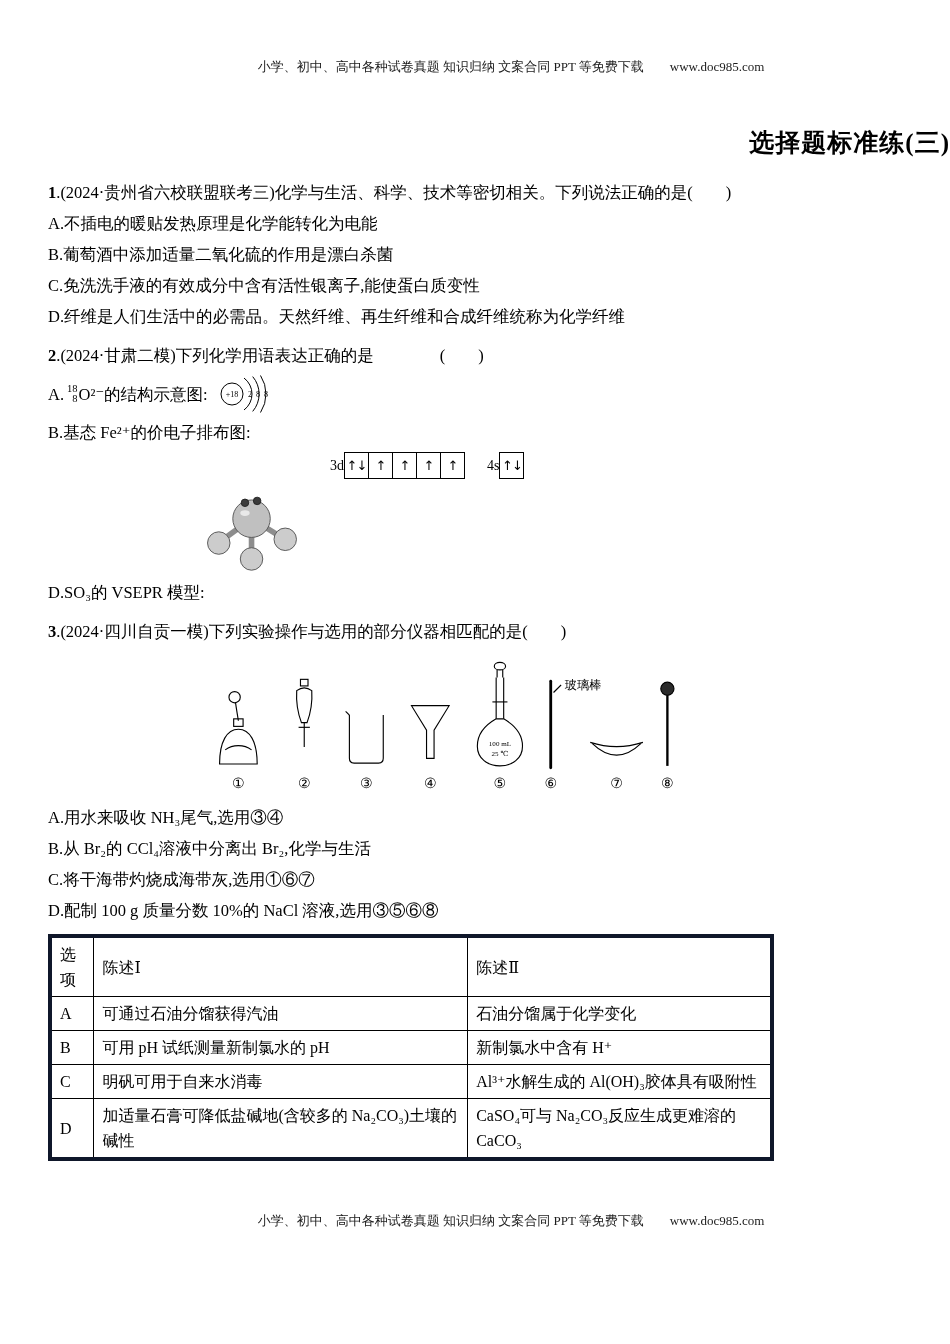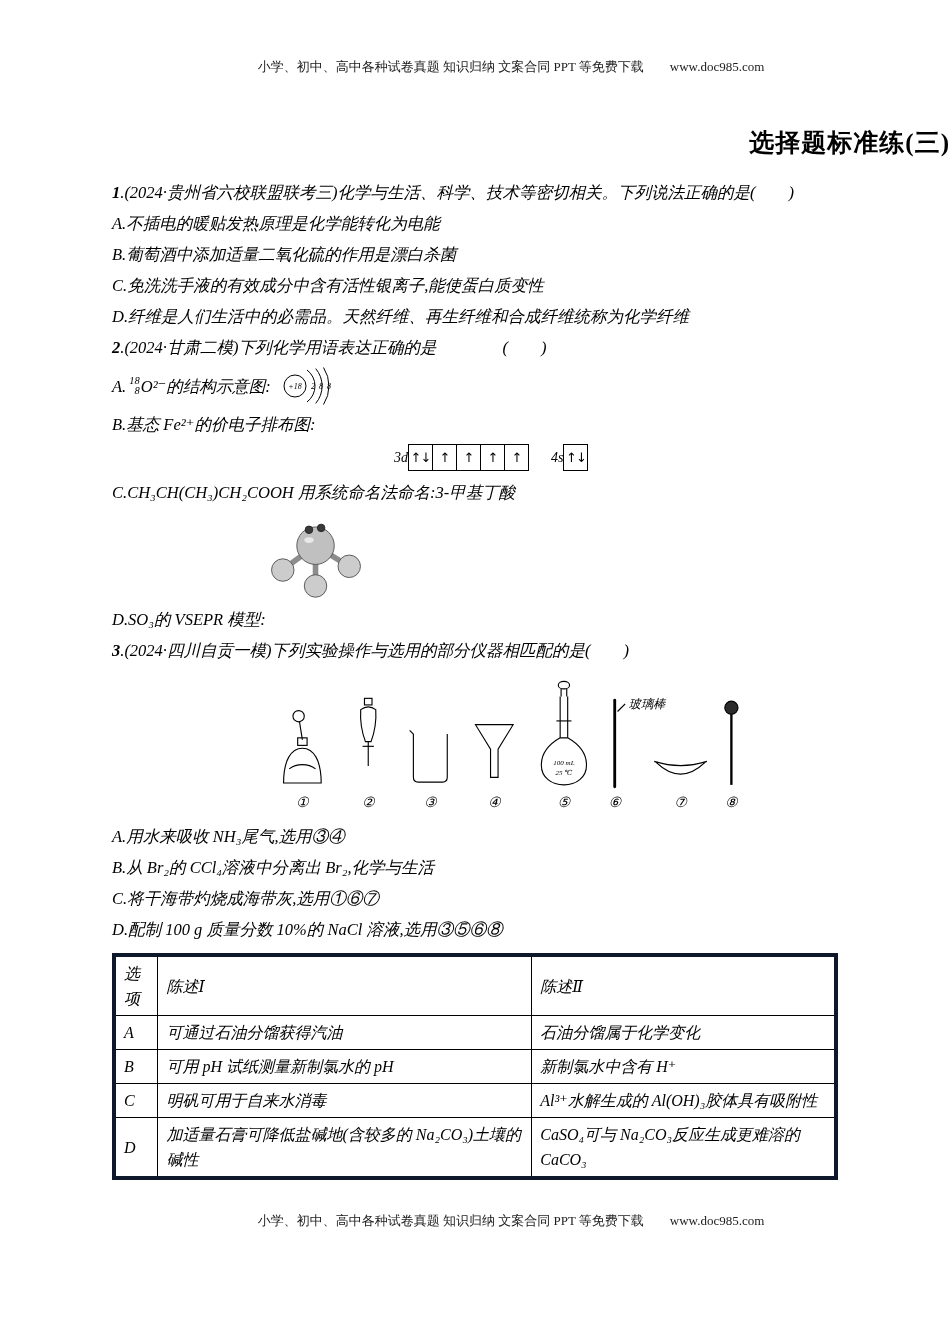--- a/index.html
+++ b/index.html
@@ -11,23 +11,23 @@
   .site-line{
     position:absolute;left:0;width:100%;text-align:center;
     font-size:13px;color:#1c1c1c;padding-left:36px;
   }
   .header{top:58px;}
   .footer{top:1212px;}
   .title{
     margin:0;padding-top:126px;text-align:right;
     font-size:25px;font-weight:bold;letter-spacing:1px;
   }
-  .content{padding:0 112px;font-style:italic;}
+  .content{padding:0 48px;}
   .stem,.opt{font-size:16.5px;line-height:31px;margin:0;}
-  .stem{margin-top:0;}
+  .stem{margin-top:8px;}
   .first-stem{margin-top:18px;}
   .qnum{font-weight:bold;}
   .flexline{display:flex;align-items:center;}
   .iso{
     display:inline-flex;flex-direction:column;align-items:flex-end;
     font-size:10.5px;line-height:10px;margin:0 1px 0 3px;
   }
   .atom-svg{margin-left:8px;}
   .orbital{display:flex;align-items:flex-end;gap:22px;margin:4px 0 6px 282px;}
   .orb-group{display:flex;flex-direction:row;align-items:center;}
@@ -103,21 +103,20 @@
       </div>
     </div>
     <div class="orb-group">
       <div class="orb-label">4s</div>
       <div class="boxes">
         <span class="box">↑↓</span>
       </div>
     </div>
   </div>
 
-  <p class="opt">C.CH₃CH(CH₃)CH₂COOH 用系统命名法命名:3-甲基丁酸</p>
 
   <div class="molecule-block">
     <svg width="108" height="88" viewBox="0 0 115 94">
       <g stroke="#8d8d8d" stroke-width="6">
         <line x1="57" y1="36" x2="24" y2="60"></line>
         <line x1="57" y1="36" x2="91" y2="57"></line>
         <line x1="57" y1="36" x2="57" y2="74"></line>
       </g>
       <circle cx="57" cy="36" r="20" fill="#c0c0c0" stroke="#555"></circle>
       <ellipse cx="50" cy="30" rx="5" ry="3" fill="#e9e9e9"></ellipse>

